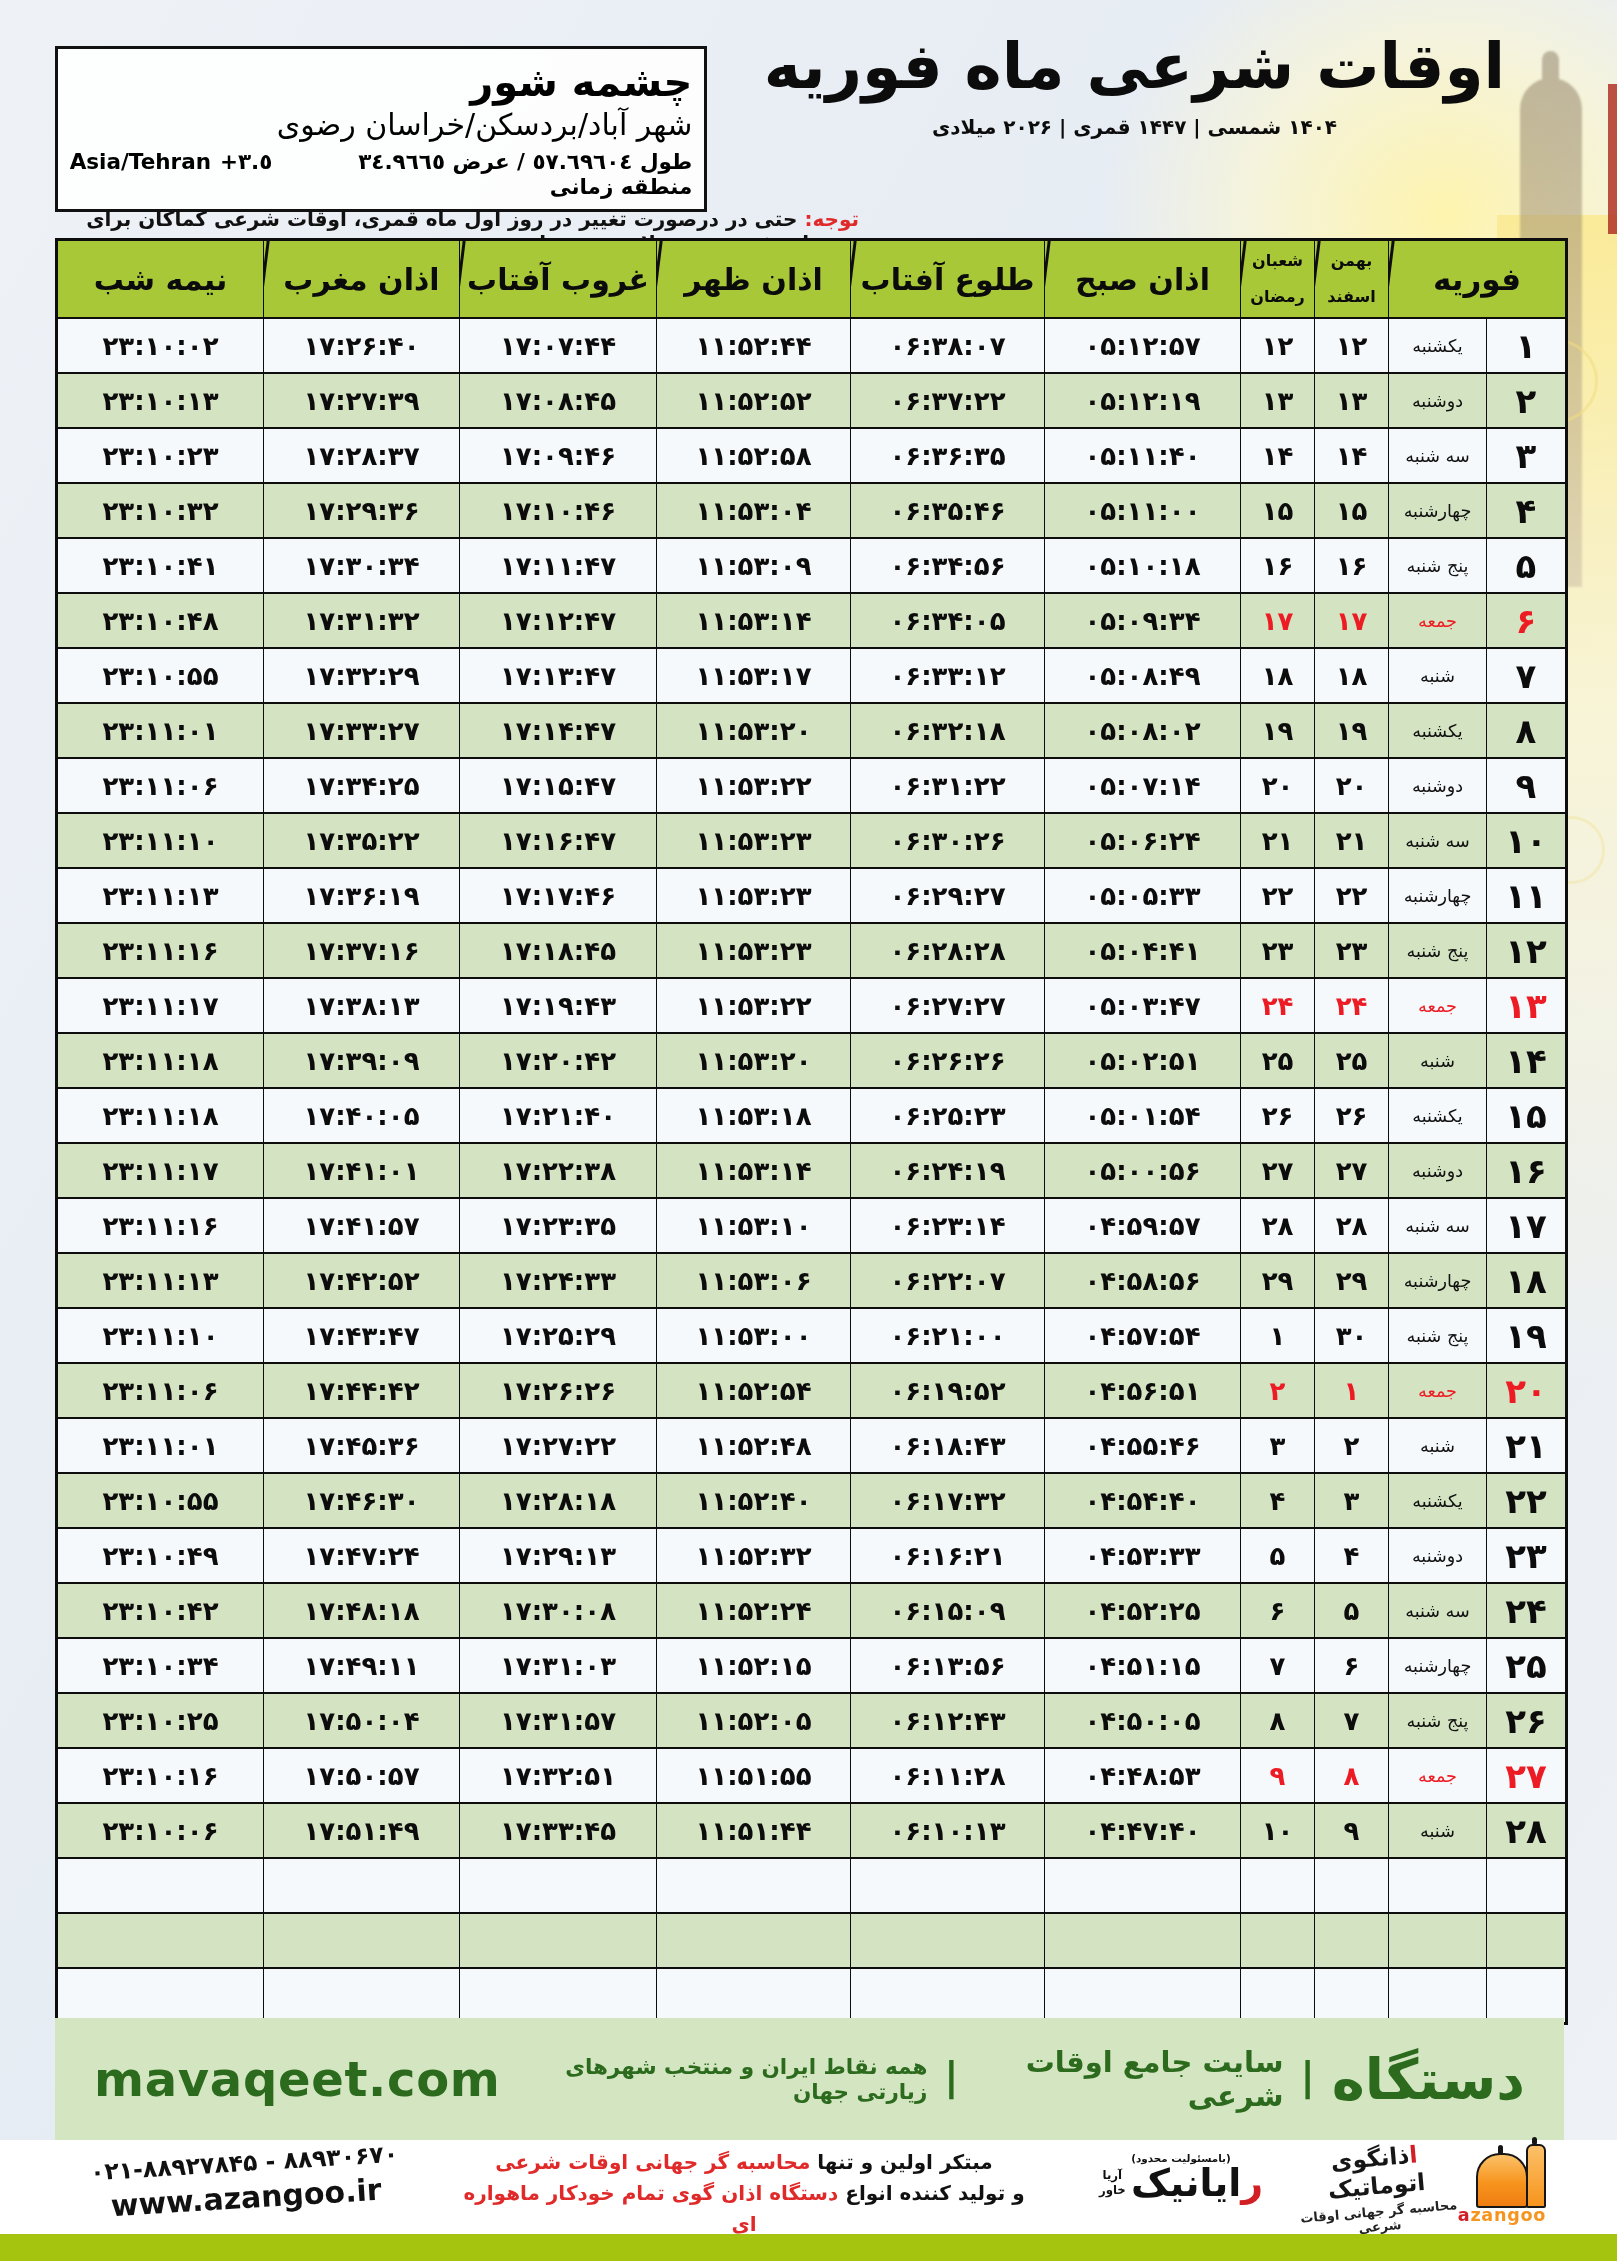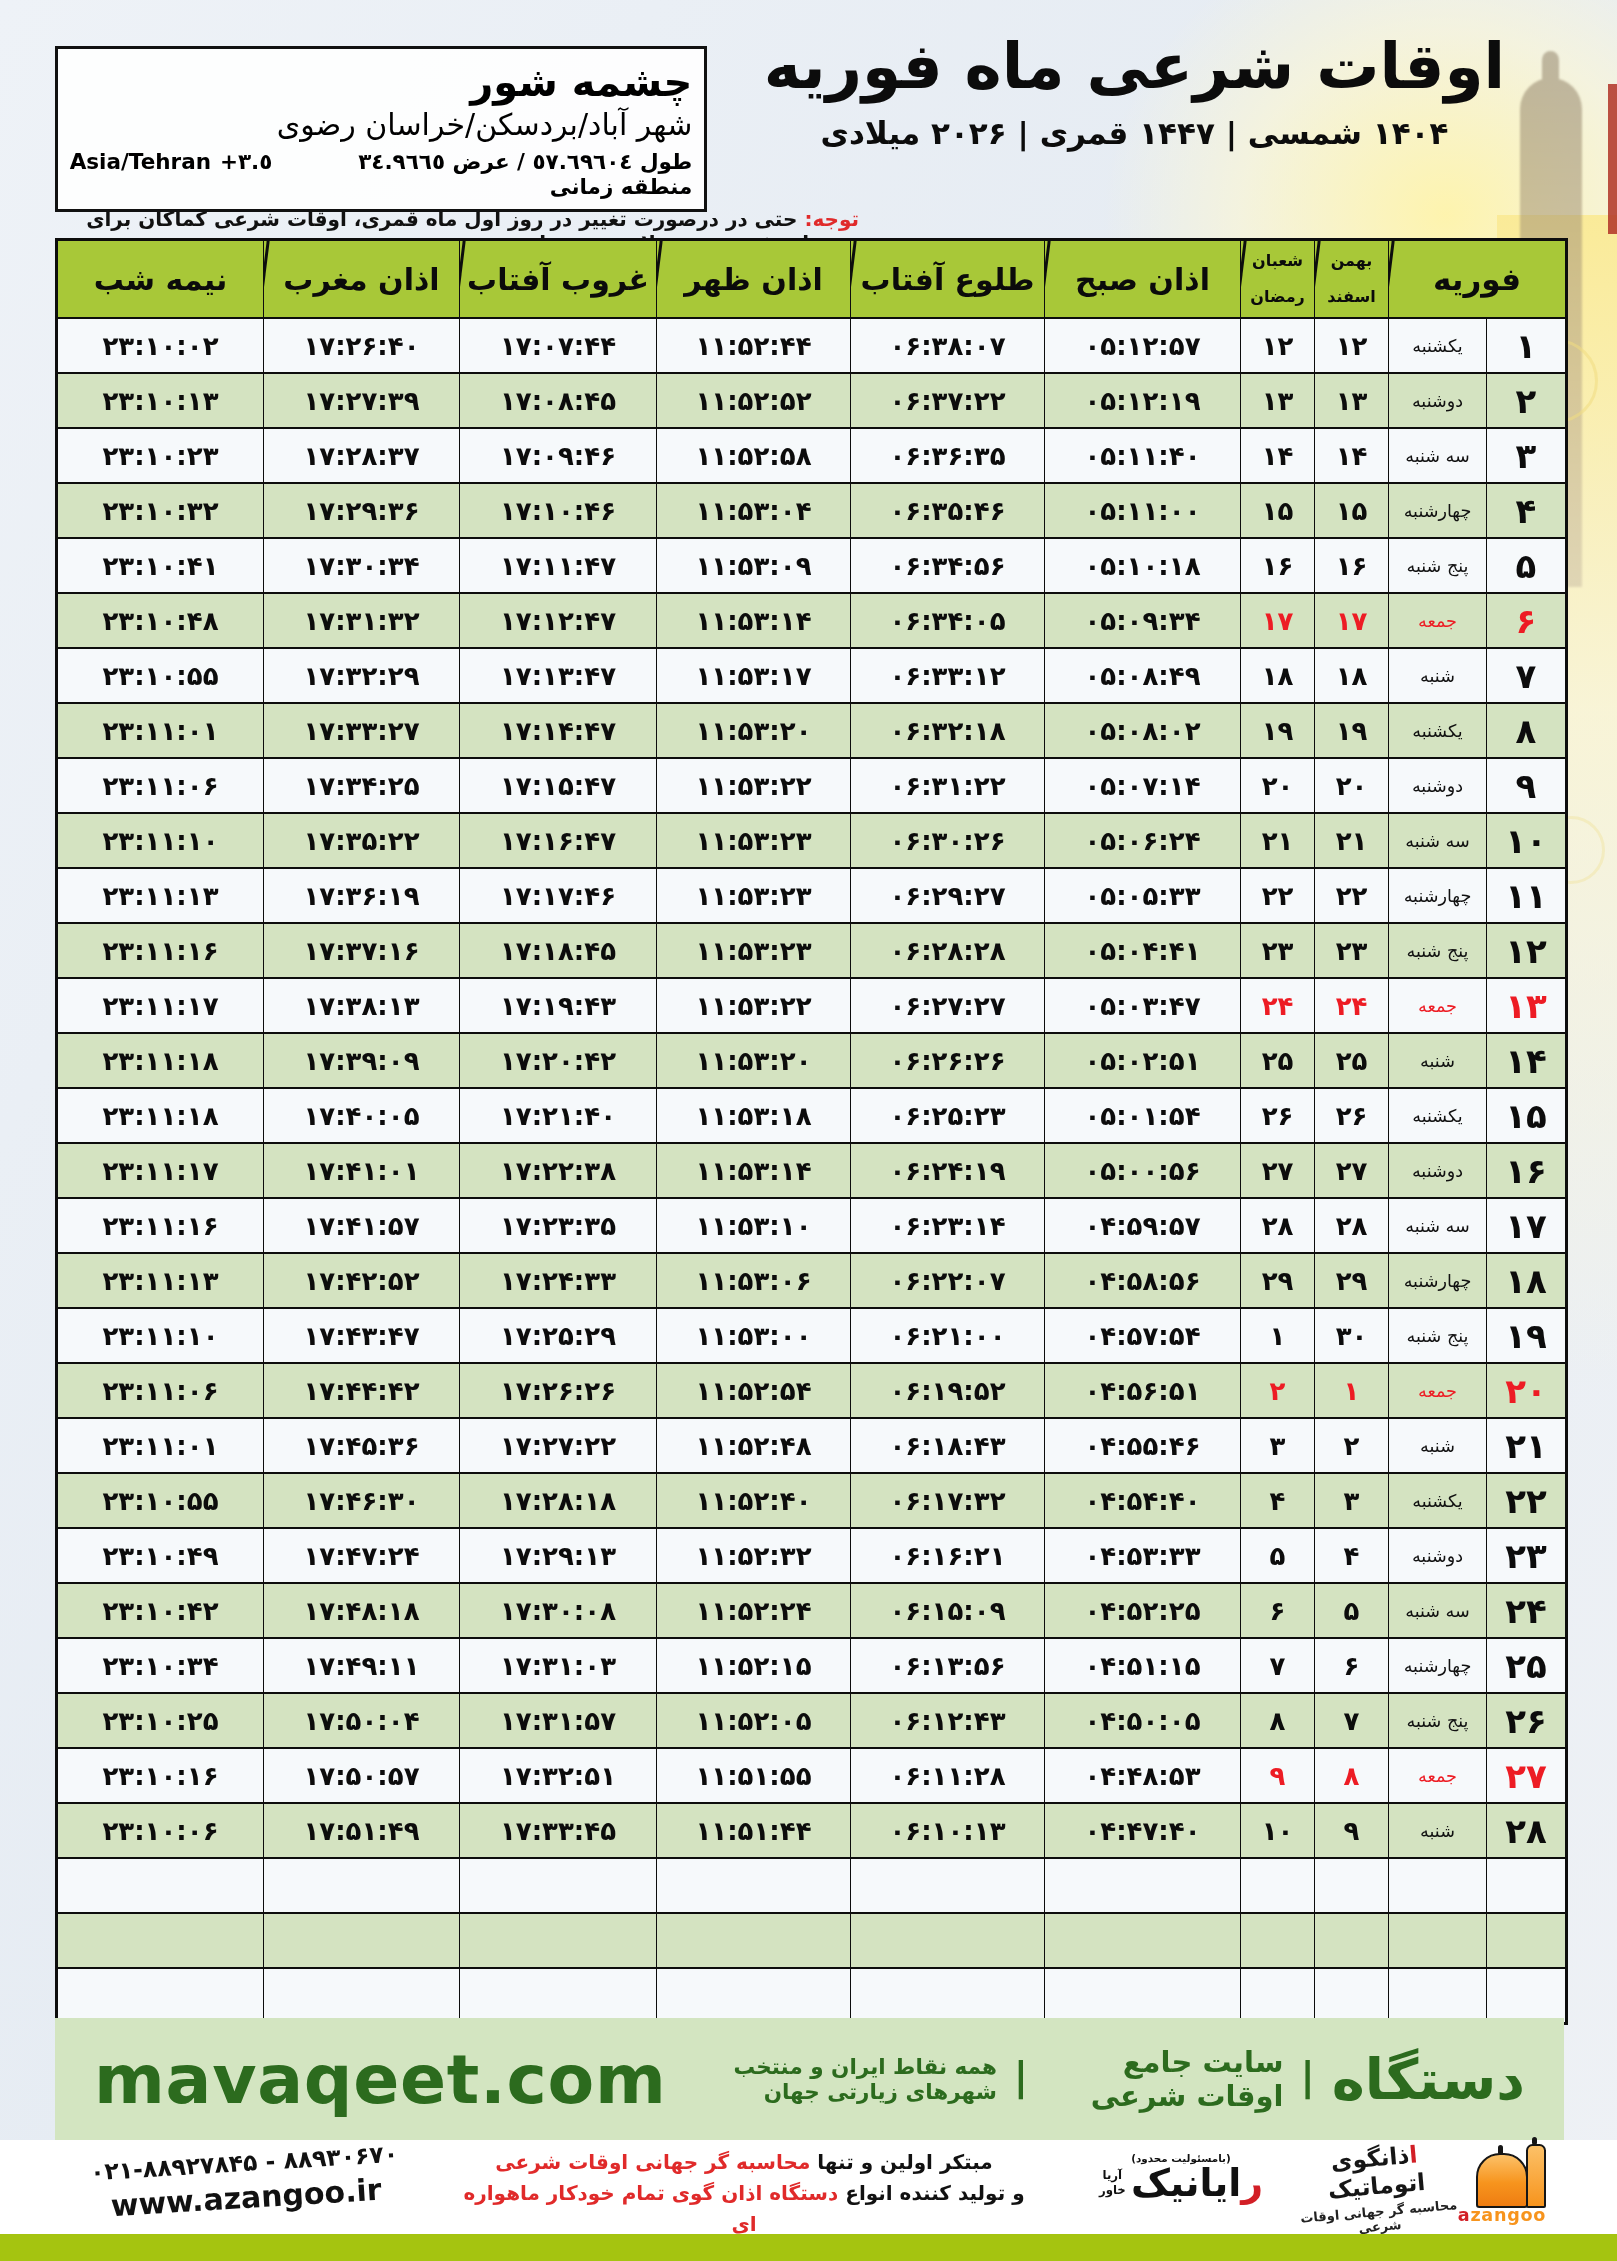--- a/index.html
+++ b/index.html
@@ -16,21 +16,21 @@
   .bg-red-sliver{position:absolute;right:0;top:84px;width:10.4px;height:150px;background:#b03226;opacity:.85;z-index:0;}
   .orn{position:absolute;border:3.9px solid rgba(240,220,130,.55);border-radius:50%;z-index:0;}
   .orn1{right:19.6px;top:339px;width:78px;height:78px;}
   .orn2{right:59px;top:587px;width:52px;height:52px;}
   .orn3{right:13px;top:816px;width:62px;height:62px;border-color:rgba(240,224,150,.4);}
 
   
   .title-block{position:absolute;right:69px;top:31px;width:829px;text-align:center;direction:rtl;z-index:2;color:#0c0c0c;}
   .title-block h1{margin:0;font-size:63px;font-weight:bold;line-height:1.15;}
   .subtitle{font-size:29px;font-weight:bold;margin-top:2.6px;}
-  .dateline{font-size:31px;font-weight:600;margin-top:11.7px;}
+  .dateline{font-size:20px;font-weight:600;margin-top:11.7px;}
 
   .loc-box{position:absolute;left:55px;top:46px;width:652px;box-sizing:border-box;border:3.3px solid #111;
     background:rgba(255,255,255,.88);direction:rtl;padding:9px 11.7px 10.4px;z-index:2;}
   .loc-name{font-size:40px;font-weight:bold;line-height:1.2;}
   .loc-address{font-size:30px;margin-top:1.3px;}
   .loc-coords{font-size:21.5px;font-weight:bold;margin-top:6.5px;display:flex;direction:rtl;justify-content:center;gap:9px;align-items:baseline;}
 
   .note{position:absolute;left:47px;top:207px;width:812px;direction:rtl;font-size:20px;font-weight:bold;z-index:2;color:#111;}
   .note .note-label{color:var(--note_red,#e02a2a);}
 
@@ -56,21 +56,21 @@
 
   
   .mavaqeet-band{position:absolute;left:55px;top:2018px;width:1509px;height:122px;background:var(--mavaqeet_bg,#d3e5c1);
     z-index:2;display:flex;direction:rtl;align-items:center;justify-content:space-between;box-sizing:border-box;padding:0 39px;
     color:var(--mavaqeet_green,#2c6b1e);}
   .mv-right{display:flex;direction:rtl;align-items:center;gap:17px;}
   .mv-brand{font-size:56px;font-weight:bold;}
   .mv-sep{font-size:39px;font-weight:bold;transform:translateY(-2.6px);}
   .mv-t1{font-size:29px;font-weight:bold;}
   .mv-t2{font-size:21.5px;font-weight:600;}
-  .mv-url{font-size:68px;font-weight:bold;letter-spacing:0.7px;direction:ltr;}
+  .mv-url{font-size:48px;font-weight:bold;letter-spacing:0.7px;direction:ltr;}
 
   
   .footer-strip{position:absolute;left:0;top:2140px;width:1618px;height:94px;background:#ffffff;z-index:2;}
   .contact{position:absolute;left:91px;top:9px;transform:rotate(-3.5deg);text-align:center;color:#111;}
   .contact .phones{font-size:23.5px;font-weight:bold;direction:ltr;}
   .contact .site{font-size:30px;font-weight:bold;margin-top:2.6px;direction:ltr;}
   .slogan{position:absolute;left:457px;top:6.5px;width:574px;direction:rtl;text-align:center;font-size:20px;font-weight:bold;line-height:1.55;color:#111;}
   .slogan .red{color:var(--note_red,#e02a2a);}
   .rayanik{position:absolute;right:339px;top:12px;width:196px;text-align:center;direction:rtl;color:#111;}
   .rayanik .ray-note{font-size:10.4px;font-weight:bold;}

